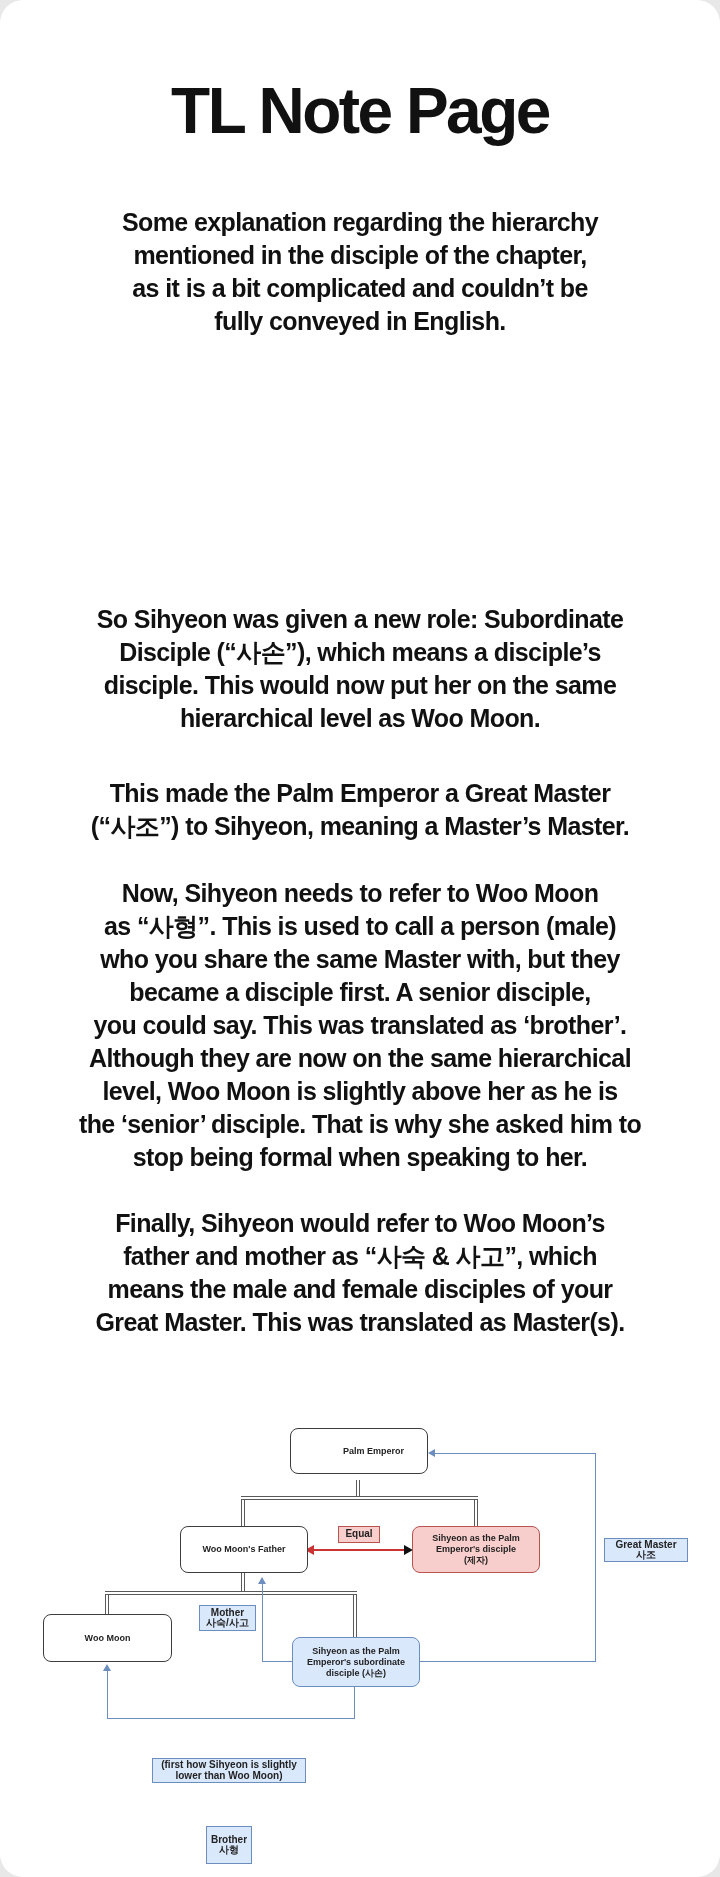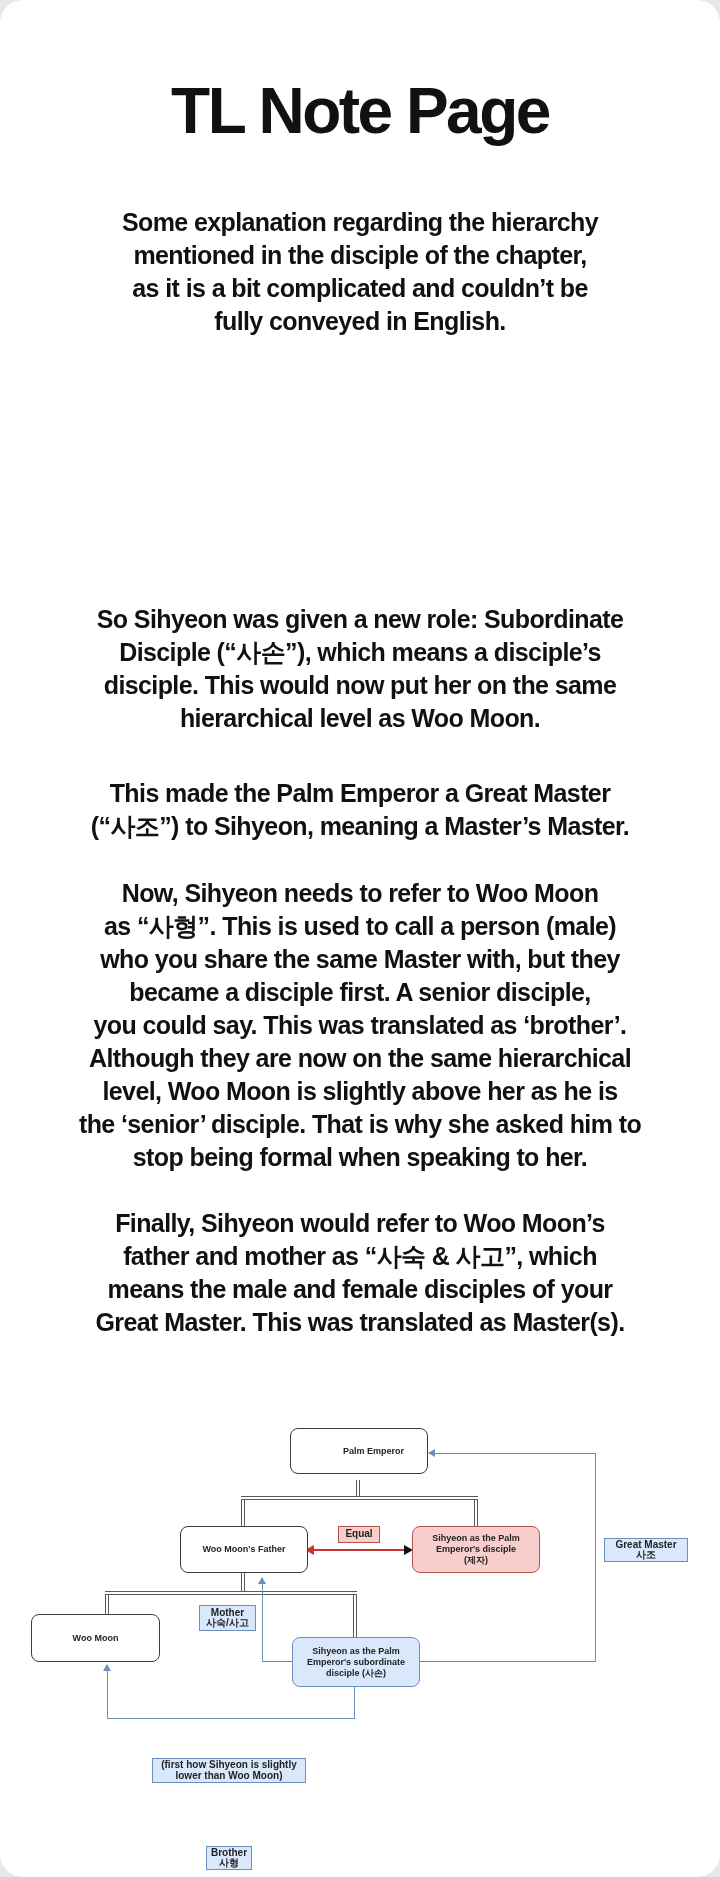--- a/index.html
+++ b/index.html
@@ -125,28 +125,28 @@
 
     <div class="rline" style="left:313px; top:1549px; width:94px;"></div>
     <div class="tri left-red" style="left:305px; top:1545px;"></div>
     <div class="tri right-blk" style="left:404px; top:1545px;"></div>
 
     <div class="node" style="left:290px; top:1428px; width:138px; height:46px;padding-left:29px;">Palm Emperor</div>
     <div class="node" style="left:180px; top:1526px; width:128px; height:47px;">Woo Moon's Father</div>
     <div class="node pink" style="left:412px; top:1526px; width:128px; height:47px;">Sihyeon as the Palm
 Emperor's disciple
 (제자)</div>
-    <div class="node" style="left:31px; top:1614px; width:129px; height:48px;">Woo Moon</div>
+    <div class="node" style="left:43px; top:1614px; width:129px; height:48px;">Woo Moon</div>
     <div class="node blue" style="left:292px; top:1637px; width:128px; height:50px;">Sihyeon as the Palm
 Emperor's subordinate
 disciple (사손)</div>
 
     <div class="lbl pink" style="left:338px; top:1526px; width:42px; height:17px;">Equal</div>
     <div class="lbl" style="left:604px; top:1538px; width:84px; height:24px;">Great Master
 사조</div>
     <div class="lbl" style="left:199px; top:1605px; width:57px; height:26px;">Mother
 사숙/사고</div>
-    <div class="lbl" style="left:206px; top:1826px; width:46px; height:24px;margin-top:20px;">Brother
+    <div class="lbl" style="left:206px; top:1826px; width:46px; height:38px;">Brother
 사형</div>
     <div class="lbl" style="left:152px; top:1758px; width:154px; height:25px;">(first how Sihyeon is slightly
 lower than Woo Moon)</div>
   </div>
 </div>
 
 </body></html>

